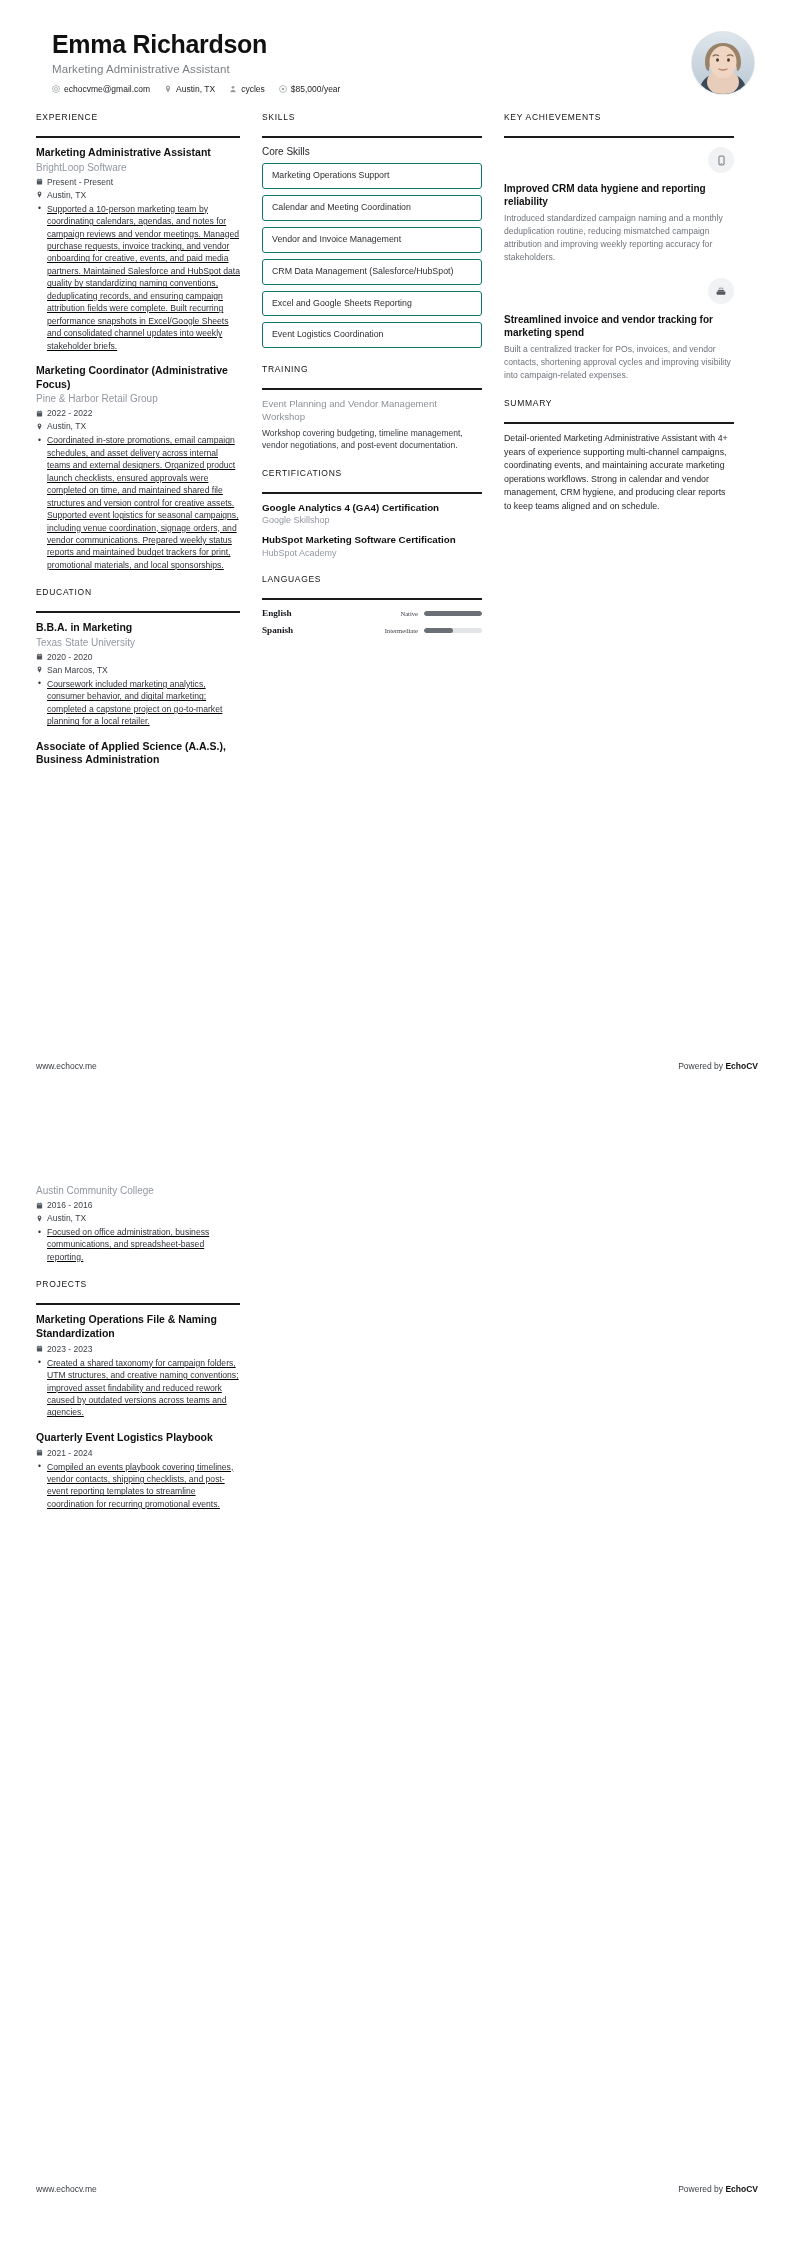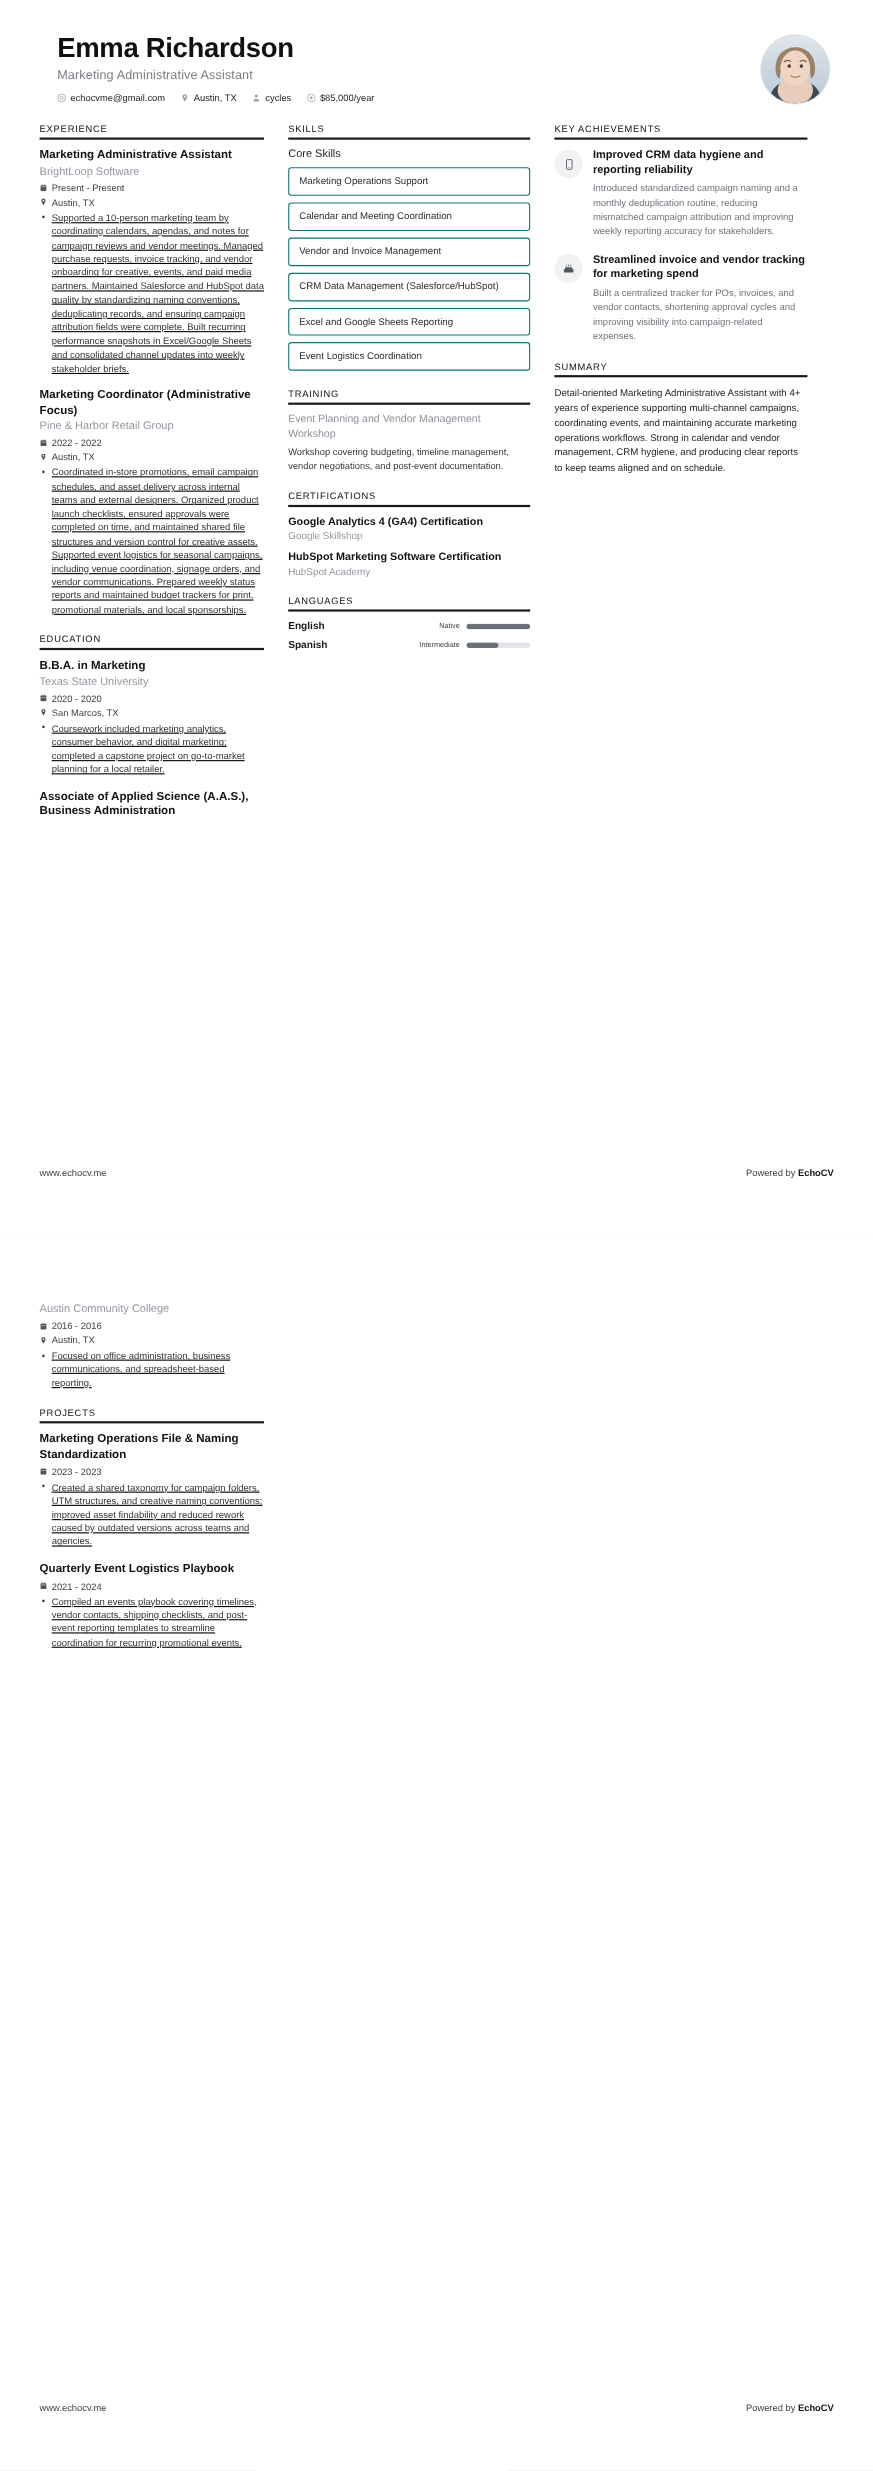--- a/index.html
+++ b/index.html
@@ -81,21 +81,21 @@
   .col-left { width: 204px; flex: none; }
   .col-mid { width: 220px; flex: none; }
   .col-right { width: 230px; flex: none; }
 
   .section { margin-bottom: 16px; }
   .sec-title {
     font-size: 8.5px;
     letter-spacing: 0.7px;
     color: #111111;
     text-transform: uppercase;
-    padding-bottom: 3px;
+    padding-bottom: 14px;
   }
   .sec-rule {
     border-bottom: 2px solid #1a1a1a;
     margin-bottom: 8px;
   }
 
   .entry { margin-bottom: 12px; }
   .entry-title {
     font-size: 10.5px;
     font-weight: bold;
@@ -180,20 +180,21 @@
     color: #9297a0;
     margin-top: 1px;
     margin-bottom: 9px;
   }
 
   
   .lang-row {
     display: flex;
     align-items: center;
     margin-bottom: 7px;
+    font-family: Liberation Serif, serif;
   }
   .lang-name {
     font-size: 9.2px;
     color: #15181c;
     font-weight: bold;
     flex: none;
     width: 74px;
   }
   .lang-level {
     font-size: 6.6px;
@@ -216,21 +217,22 @@
     height: 100%;
     background: #6b7077;
     border-radius: 3px;
   }
 
   
   .ach {
     display: flex;
     gap: 9px;
     margin-bottom: 13px;
-    align-items: flex-start;
+    align-items: flex-end;
+    flex-direction: column;
   }
   .ach-ico {
     width: 26px; height: 26px;
     border-radius: 50%;
     background: #f1f2f4;
     flex: none;
     display: flex;
     align-items: center;
     justify-content: center;
     color: #55595f;

